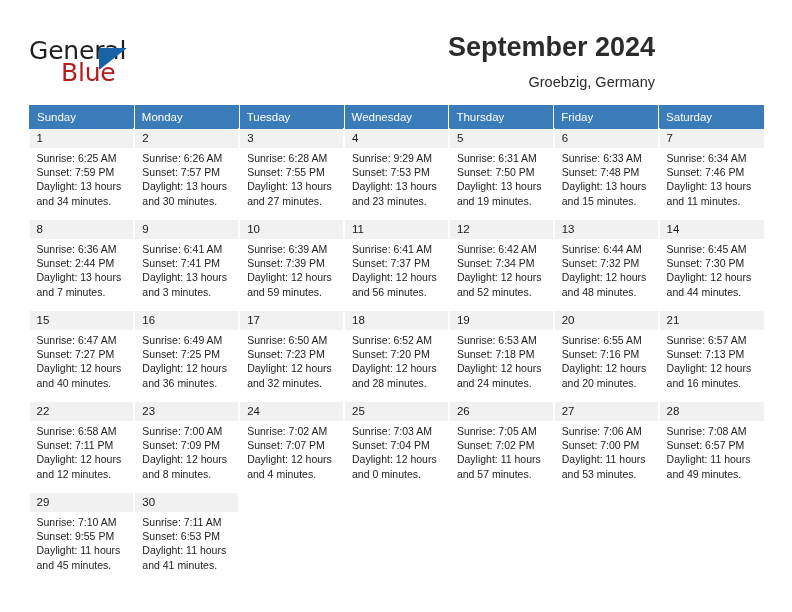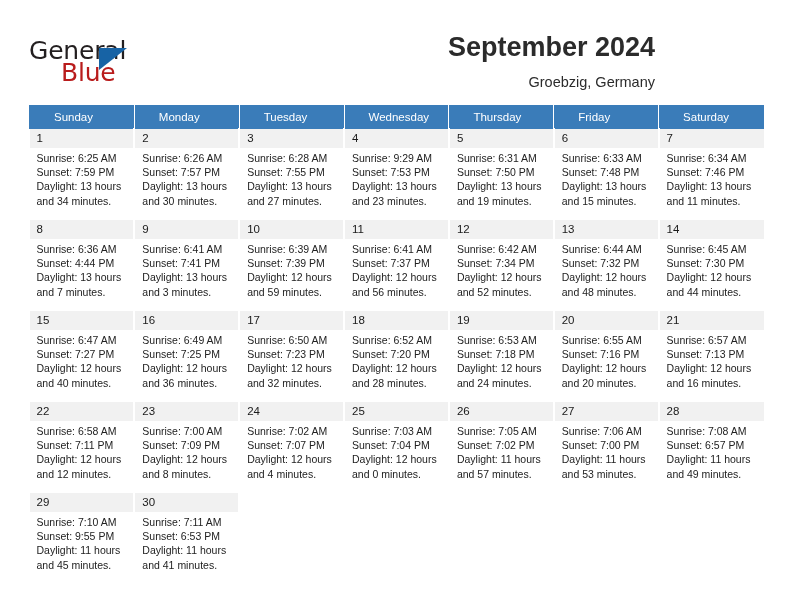--- a/index.html
+++ b/index.html
@@ -93,21 +93,21 @@
     width: 735px;
     border-collapse: collapse;
     table-layout: fixed;
   }
   .calendar th {
     background: #3a7cb9;
     color: #ffffff;
     font-weight: normal;
     font-size: 11.5px;
     text-align: left;
-    padding: 5px 0 5px 24px;
+    padding: 5px 0 5px 7px;
     height: 11px;
     border: 1px solid #3a7cb9;
     border-left-color: #ffffff;
     border-right-color: #ffffff;
   }
   .calendar th:first-child { border-left-color: #3a7cb9; }
   .calendar th:last-child { border-right-color: #3a7cb9; }
 
   .calendar td {
     vertical-align: top;
@@ -257,21 +257,21 @@
         </div>
           </td>
       </tr>
 
       <tr class="week-row">
         <td>
             <div class="cell-inner">
           <div class="daynum">8</div>
           <div class="details">
             <div>Sunrise: 6:36 AM</div>
-            <div>Sunset: 4:44 PM</div>
+            <div>Sunset: 2:44 PM</div>
             <div>Daylight: 13 hours</div>
             <div>and 7 minutes.</div>
           </div>
         </div>
           </td>
         <td>
             <div class="cell-inner">
           <div class="daynum">9</div>
           <div class="details">
             <div>Sunrise: 6:41 AM</div>

